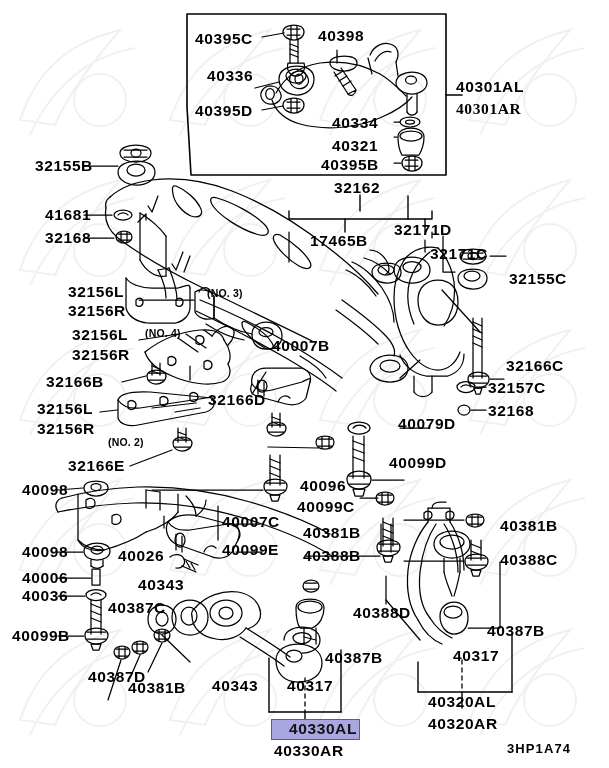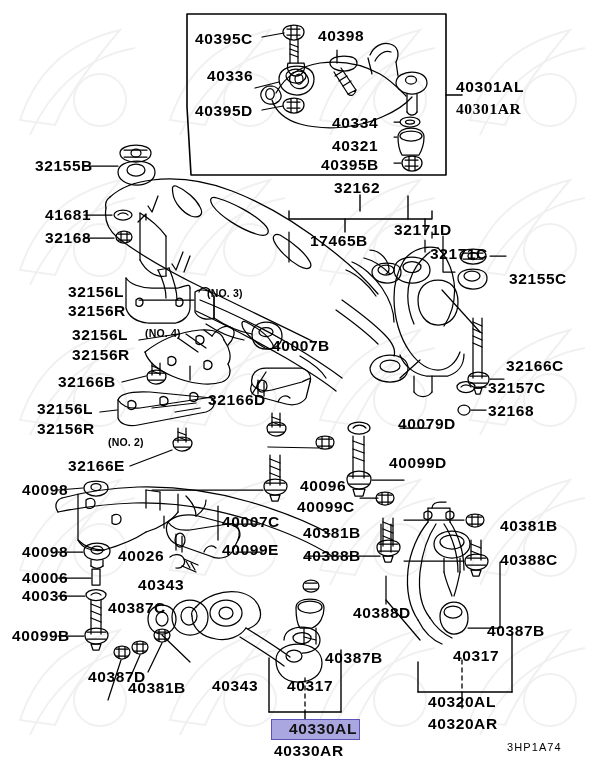--- a/index.html
+++ b/index.html
@@ -30,22 +30,22 @@
     color:#000000;
     white-space:nowrap;
     line-height:1;
   }
   .lbl.sm{
     font-size:10.5px;
     font-weight:700;
     letter-spacing:0.2px;
   }
   .lbl.code{
-    font-size:11px;
-    font-weight:400;
+    font-size:13px;
+    font-weight:700;
     letter-spacing:1.1px;
   }
   .lbl.hl{
     background:#aaa7e0;
     border:1.5px solid #5b53b8;
     padding:1px 2px 2px 3px;
     color:#121212;
   }
   .lbl.hl2{
     color:#000;
@@ -546,21 +546,21 @@
   <div class="lbl" style="left:45px;  top:230px;">32168</div>
 
   <div class="lbl" style="left:68px;  top:284px;">32156L</div>
   <div class="lbl" style="left:68px;  top:303px;">32156R</div>
   <div class="lbl sm" style="left:207px; top:288px;">(NO. 3)</div>
 
   <div class="lbl" style="left:72px;  top:327px;">32156L</div>
   <div class="lbl sm" style="left:145px; top:328px;">(NO. 4)</div>
   <div class="lbl" style="left:72px;  top:347px;">32156R</div>
 
-  <div class="lbl" style="left:46px;  top:374px;margin-left:12px;">32166B</div>
+  <div class="lbl" style="left:46px;  top:374px;">32166B</div>
 
   <div class="lbl" style="left:37px;  top:401px;">32156L</div>
   <div class="lbl" style="left:37px;  top:421px;">32156R</div>
   <div class="lbl sm" style="left:108px; top:437px;">(NO. 2)</div>
 
   <div class="lbl" style="left:68px;  top:458px;">32166E</div>
   <div class="lbl" style="left:208px; top:392px;">32166D</div>
 
   <div class="lbl" style="left:334px; top:180px;">32162</div>
   <div class="lbl" style="left:310px; top:233px;">17465B</div>

